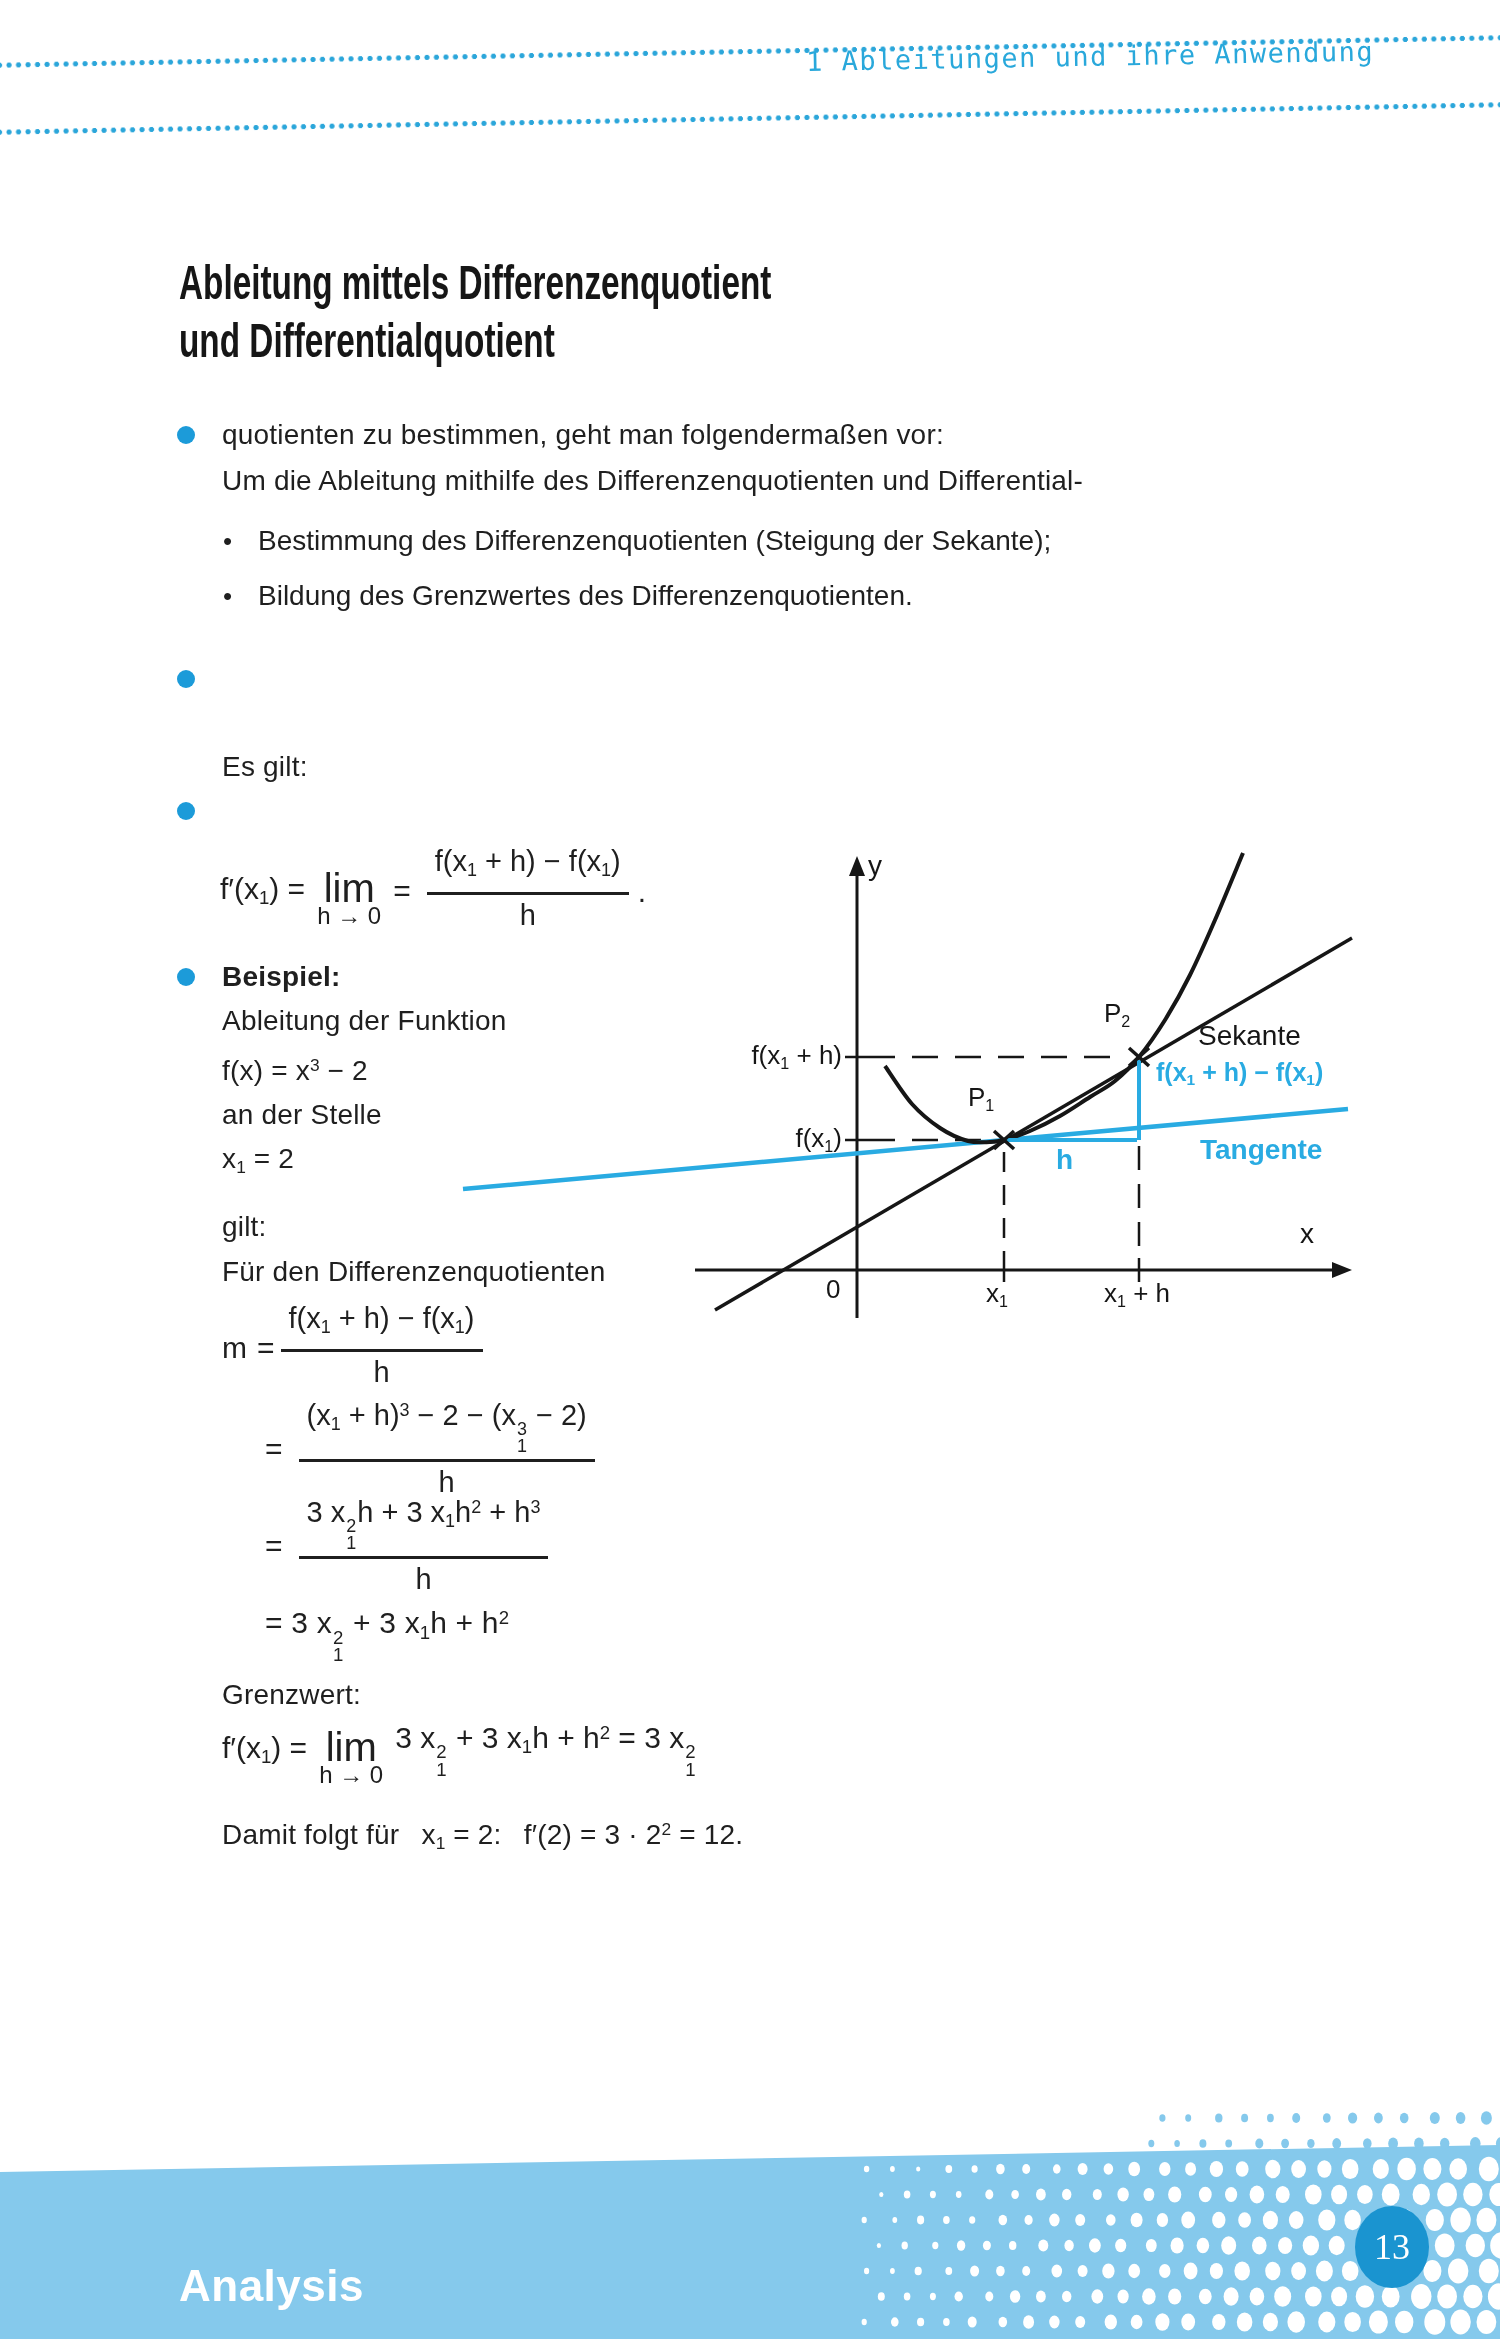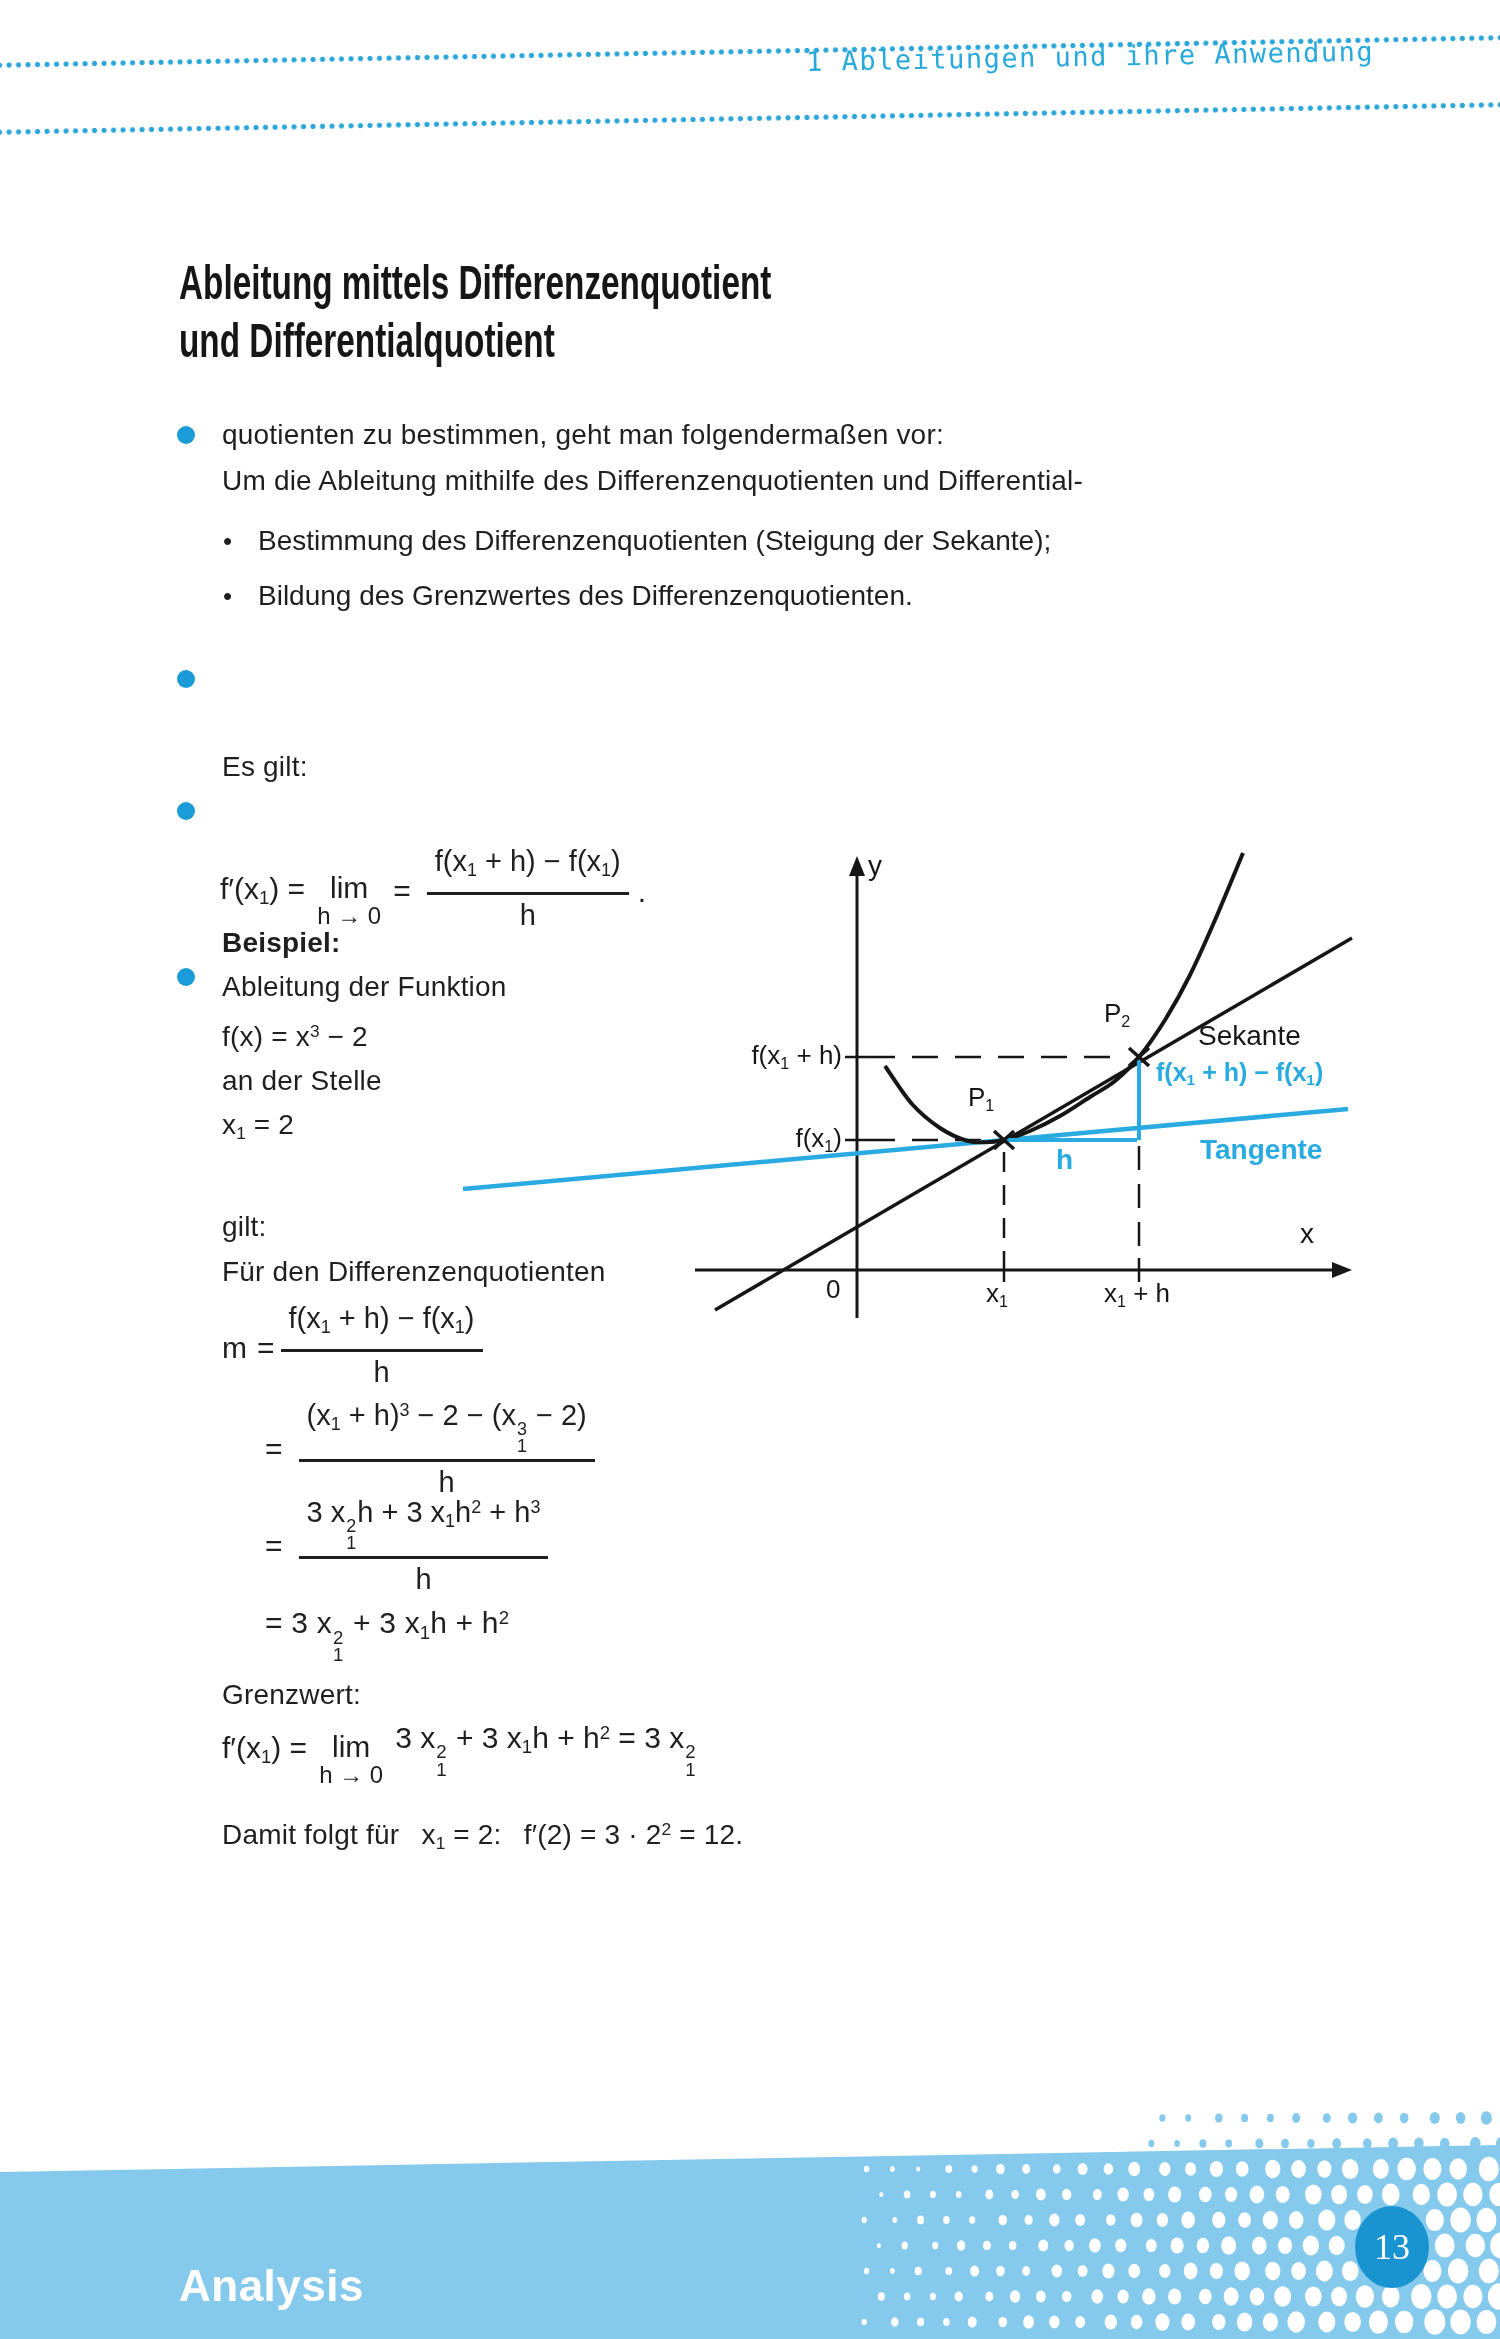--- a/index.html
+++ b/index.html
@@ -24,21 +24,21 @@
   .bold{font-weight:bold;}
   sub{font-size:.62em;vertical-align:-.28em;letter-spacing:0;}
   sup{font-size:.62em;vertical-align:.5em;letter-spacing:0;}
   .stk{display:inline-flex;flex-direction:column;align-items:flex-start;vertical-align:-.55em;
        line-height:.95;font-size:.62em;margin:0 1px;}
   .stk .sp,.stk .sb{display:block;}
   
   .frow{position:absolute;display:flex;align-items:center;font-size:30px;white-space:nowrap;}
   .fr-text{margin-top:5px;}
   .lim{display:inline-flex;flex-direction:column;align-items:center;margin:26px 12px 0 12px;}
-  .lim .limword{font-size:30px;line-height:30px;}
+  .lim .limword{font-size:40px;line-height:30px;}
   .lim .limsub{font-size:24px;line-height:26px;}
   .frac{display:inline-flex;flex-direction:column;align-items:center;margin:0 6px;}
   .frac .num{font-size:29px;line-height:34px;padding:0 8px 4px 8px;}
   .frac .den{font-size:29px;line-height:34px;padding:3px 8px 0 8px;border-top:3px solid #1f1f1f;
              align-self:stretch;text-align:center;}
   .period{margin-top:8px;margin-left:3px;}
   .eqsign{margin:5px 10px 0 0;}
   
   .gsvg{position:absolute;left:440px;top:840px;width:920px;height:480px;}
   .glabel{position:absolute;font-size:26px;white-space:nowrap;color:#161616;}
@@ -95,21 +95,21 @@
     </span>
     <span class="fr-text eqsign">=</span>
     <span class="frac">
       <span class="num">f(x<sub>1</sub> + h) − f(x<sub>1</sub>)</span>
       <span class="den">h</span>
     </span>
     <span class="period">.</span>
   </div>
 
   <div class="dot" style="left:177px;top:968px;"></div>
-  <div class="blk" style="left:222px;top:921px;line-height:44px;">
+  <div class="blk" style="left:222px;top:955px;line-height:44px;">
     <div class="bold">Beispiel:</div>
     <div>Ableitung der Funktion</div>
     <div>f(x) = x<sup>3</sup> − 2</div>
     <div>an der Stelle</div>
     <div>x<sub>1</sub> = 2</div>
   </div>
 
   <div class="blk" style="left:222px;top:1204px;line-height:45px;">
     <div>gilt:</div>
     <div>Für den Differenzenquotienten</div>

